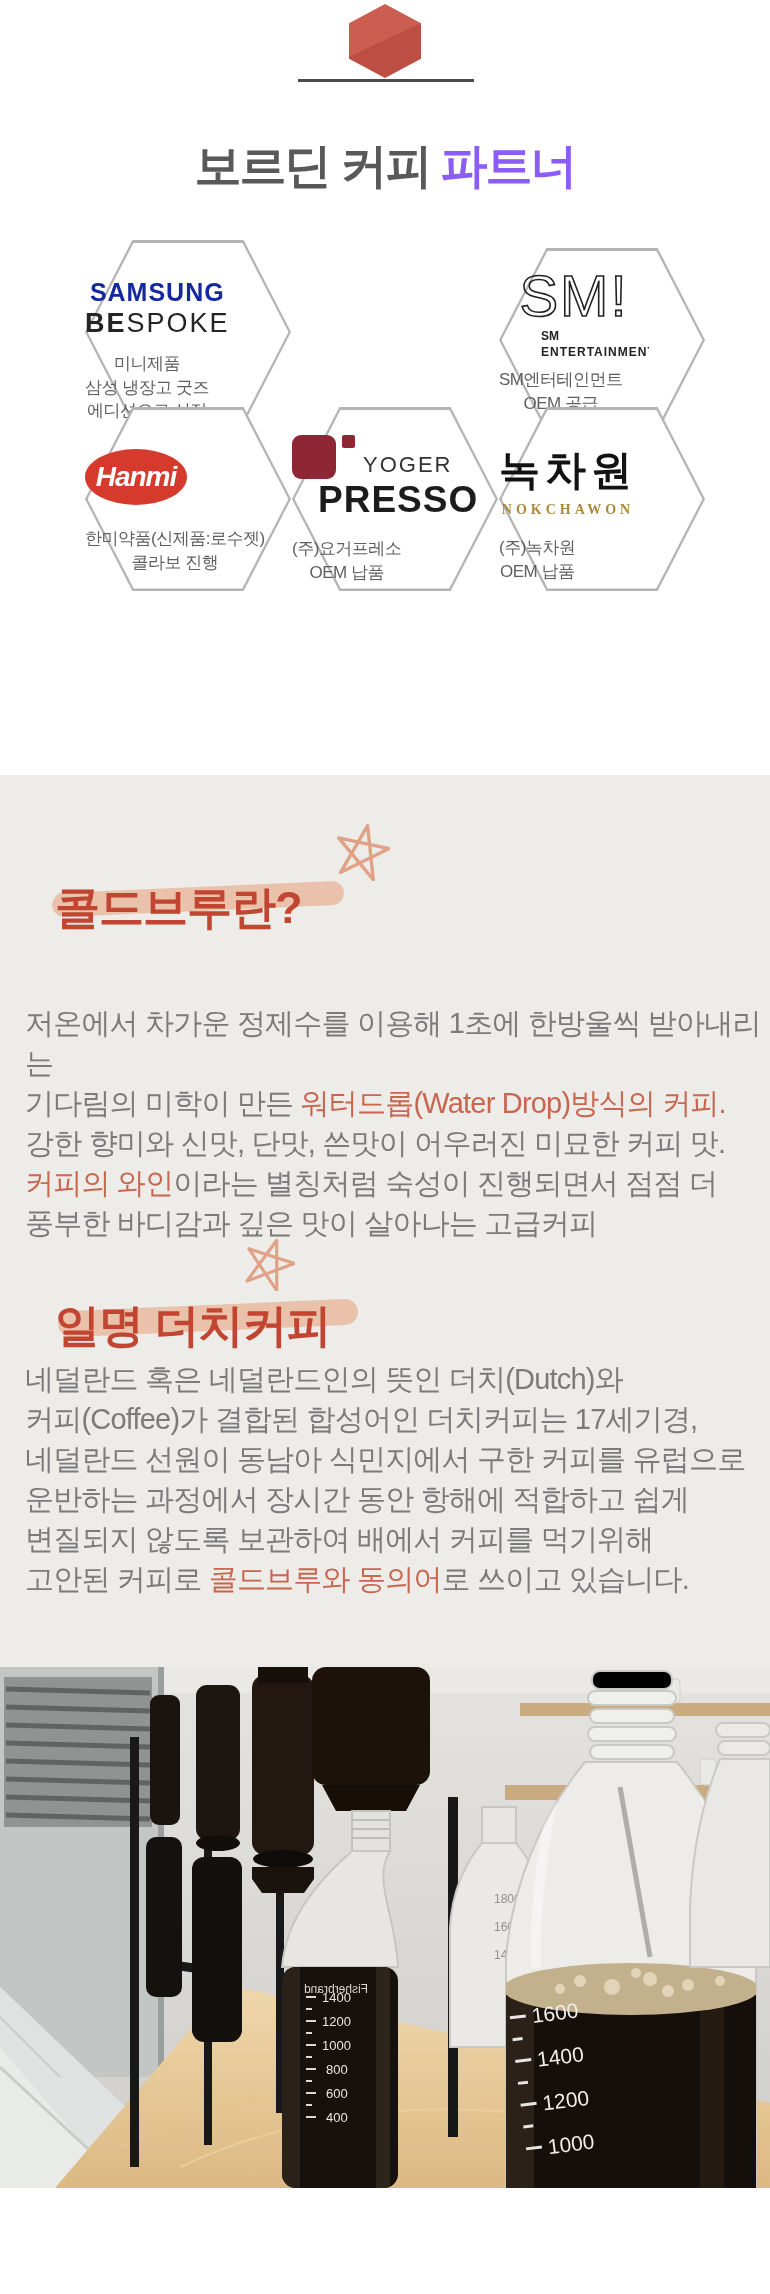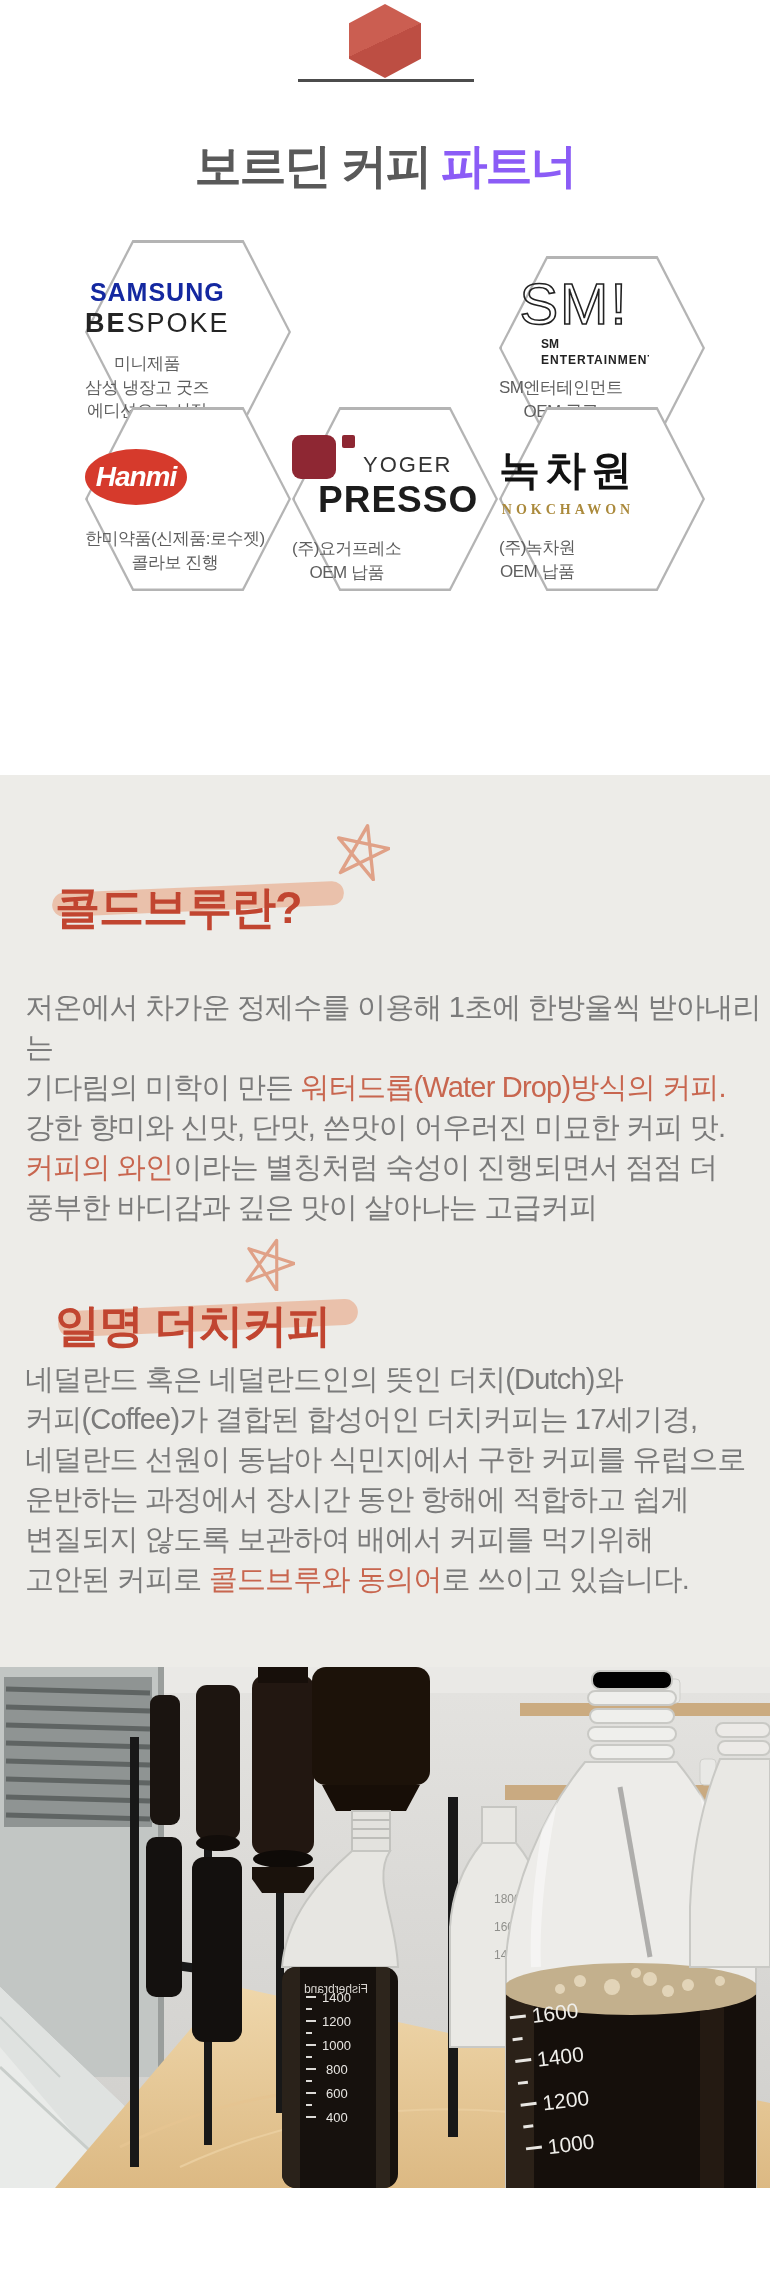--- a/index.html
+++ b/index.html
@@ -98,21 +98,21 @@
           </div>
           <div class="cap">
             <div>미니제품</div>
             <div>삼성 냉장고 굿즈</div>
             <div>에디션으로 선정</div>
           </div>
         </div>
       </div>
 
 
-      <div class="hex" style="left:499px;top:16px;">
+      <div class="hex" style="left:499px;top:8px;">
         <div class="hb"></div>
         <div class="hf"></div>
         <div class="hc">
           <svg class="sm-svg" width="150" height="108" viewBox="0 0 150 108">
             <text x="75" y="58" text-anchor="middle" font-size="58" font-weight="400" fill="none" stroke="#222" stroke-width="1.6" letter-spacing="2">SM!</text>
             <text x="42" y="82" font-size="12" font-weight="700" fill="#222">SM</text>
             <text x="42" y="98" font-size="12" font-weight="700" letter-spacing="1" fill="#222">ENTERTAINMENT</text>
           </svg>
           <div class="cap">
             <div>SM엔터테인먼트</div>
@@ -173,21 +173,21 @@
 
   <section class="info-section">
 
     <div class="brush" style="left:52px;top:112px;width:292px;height:24px;"></div>
     <h2 class="h-red" style="left:55px;top:66px;">콜드브루란?</h2>
     <svg class="star" style="left:334px;top:48px;" width="56" height="58" viewBox="0 0 50 50">
       <path d="M25,1 L10,47 L48,17 L2,17 L40,47 Z" fill="none" stroke="#e0a187" stroke-width="3" stroke-linejoin="round" transform="rotate(12 25 25)"></path>
     </svg>
 
 
-    <div class="para" style="top:212px;">
+    <div class="para" style="top:228px;">
       <div>저온에서 차가운 정제수를 이용해 1초에 한방울씩 받아내리는</div>
       <div><span>기다림의 미학이 만든 </span><span class="red">워터드롭(Water Drop)방식의 커피.</span></div>
       <div>강한 향미와 신맛, 단맛, 쓴맛이 어우러진 미묘한 커피 맛.</div>
       <div><span class="red">커피의 와인</span><span>이라는 별칭처럼 숙성이 진행되면서 점점 더</span></div>
       <div>풍부한 바디감과 깊은 맛이 살아나는 고급커피</div>
     </div>
 
     <div class="brush" style="left:58px;top:530px;width:300px;height:26px;"></div>
     <h2 class="h-red" style="left:55px;top:484px;">일명 더치커피</h2>
     <svg class="star" style="left:243px;top:462px;" width="52" height="54" viewBox="0 0 50 50">

